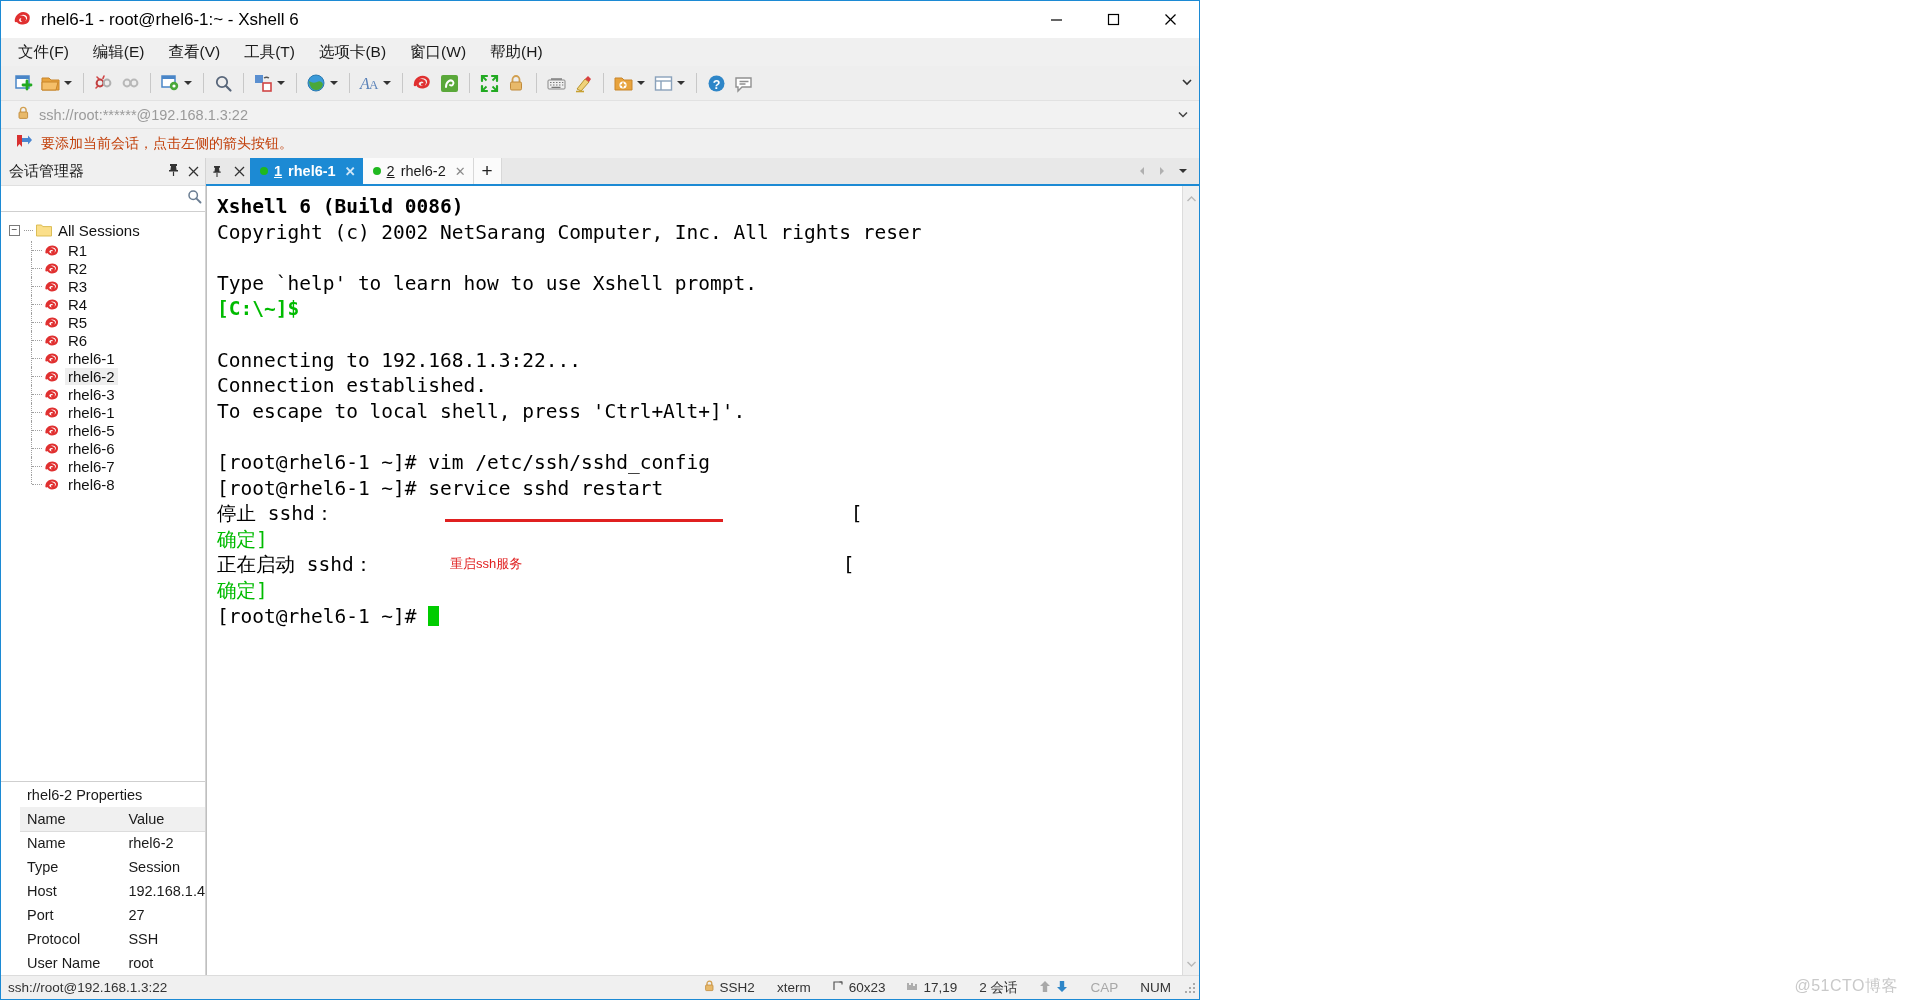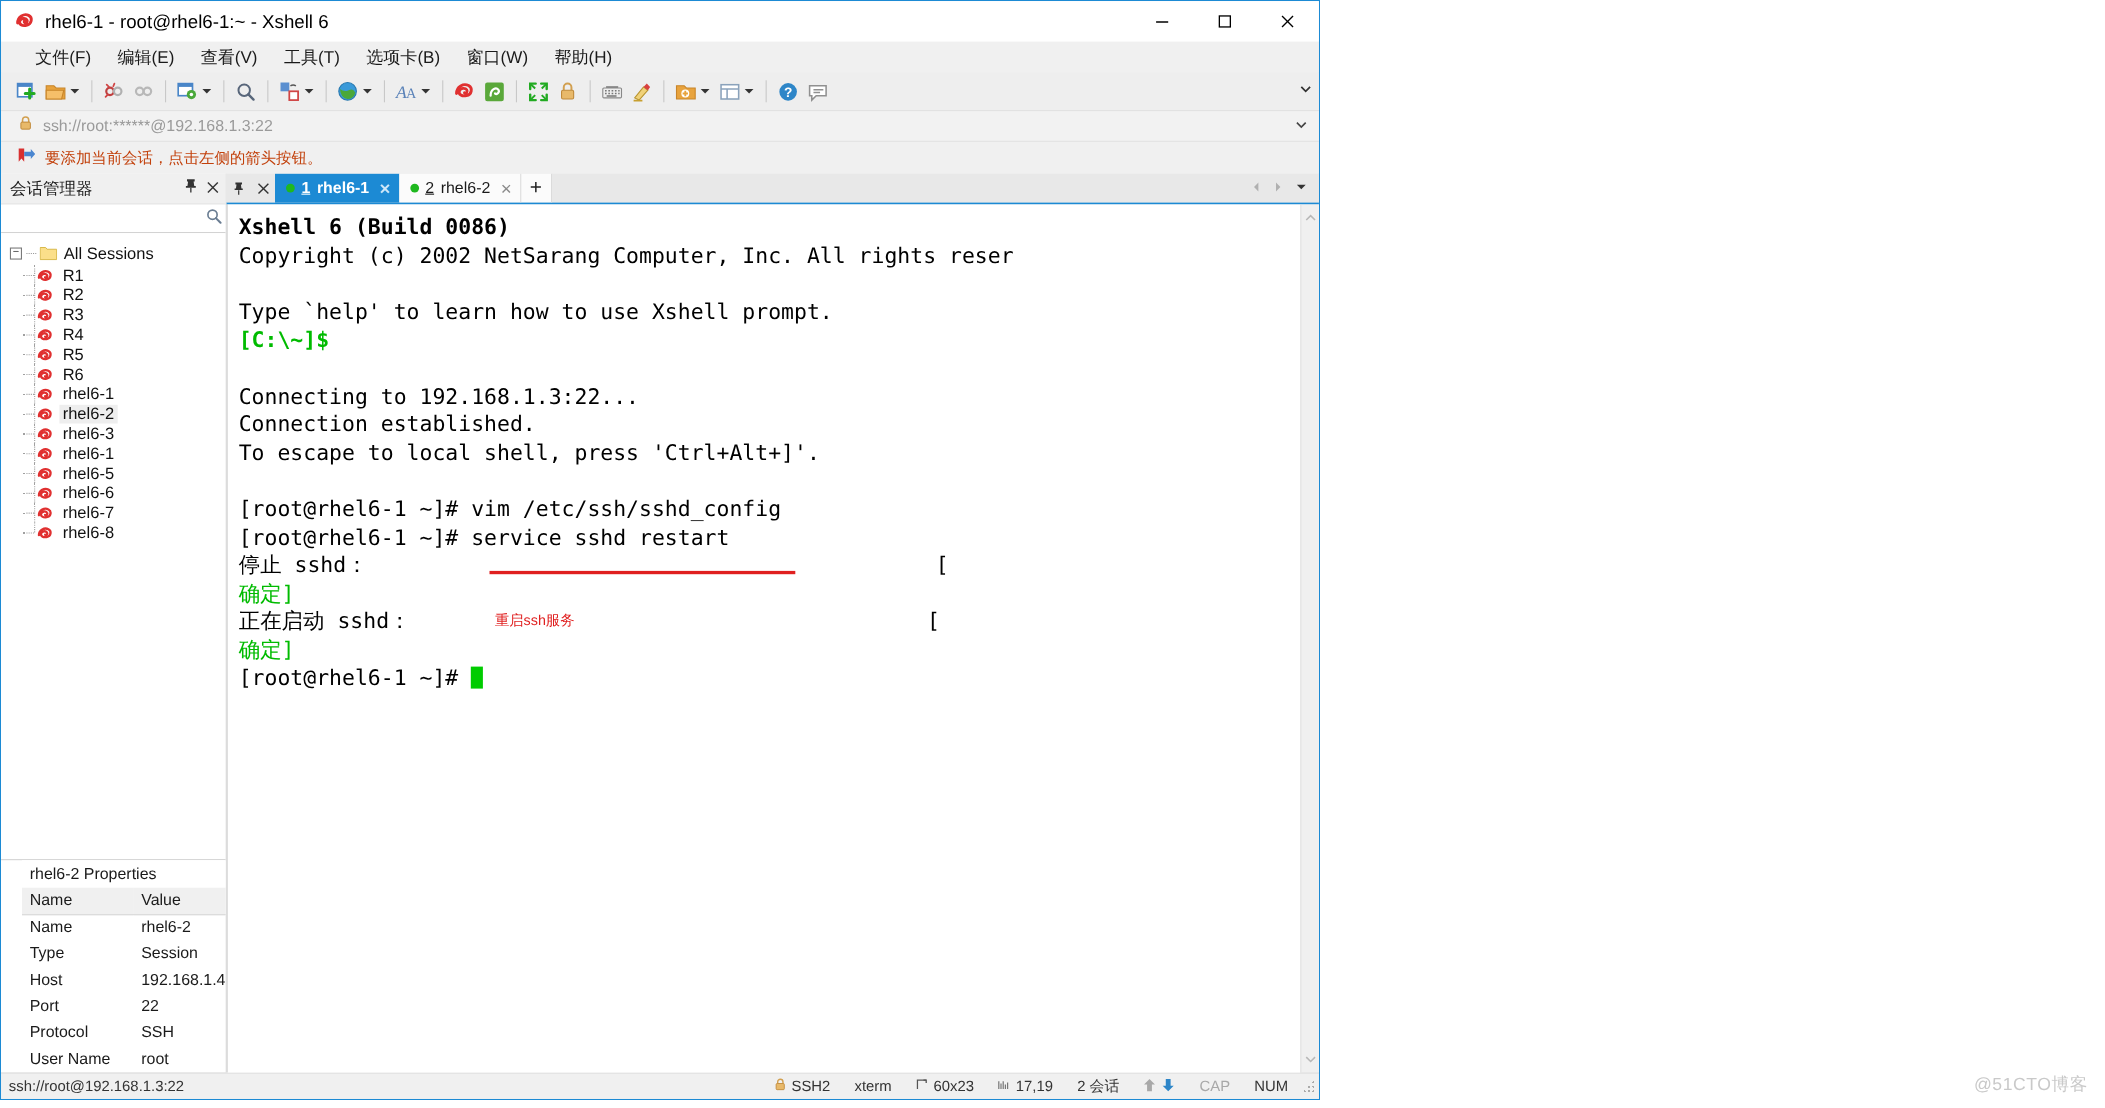--- a/index.html
+++ b/index.html
@@ -42,21 +42,21 @@
   .win-btn {
     width: 57px; height: 37px;
     display: flex; align-items: center; justify-content: center;
     color: #000;
   }
 
   
   .menubar {
     height: 28px; background: #f0f0f0;
     display: flex; align-items: center;
-    padding-left: 22px;
+    padding-left: 8px;
     flex: 0 0 auto;
   }
   .menu-item {
     font-size: 15.5px; color: #1a1a1a;
     padding: 3px 9px; margin-right: 6px;
     white-space: nowrap; cursor: default;
   }
 
   
   .toolbar {
@@ -158,21 +158,21 @@
     width: 11px; height: 11px;
     border: 1px solid #7a7a7a; background: #fff;
     display: flex; align-items: center; justify-content: center;
     font-size: 10px; line-height: 1; color: #333;
     margin-right: 4px; flex: 0 0 auto;
   }
   .dots { width: 9px; border-top: 1px dotted #9a9a9a; margin-right: 3px; }
   .folder-icon { margin-right: 6px; display: flex; }
   .tree-item {
     display: flex; align-items: center;
-    height: 18px; padding-left: 14px;
+    height: 18px; padding-left: 25px;
     font-size: 15px; color: #111;
     position: relative;
   }
   .tree-item .vline {
     position: absolute; left: 30px; top: 0; bottom: 0;
     border-left: 1px dotted #a0a0a0;
   }
   .tree-item .hline {
     width: 10px; border-top: 1px dotted #a0a0a0;
     margin-left: 6px; margin-right: 2px; flex: 0 0 auto;
@@ -748,21 +748,21 @@
                 <tr>
                   <td class="col-name">Type</td>
                   <td>Session</td>
                 </tr>
                 <tr>
                   <td class="col-name">Host</td>
                   <td>192.168.1.4</td>
                 </tr>
                 <tr>
                   <td class="col-name">Port</td>
-                  <td>22</td>
+                  <td>27</td>
                 </tr>
                 <tr>
                   <td class="col-name">Protocol</td>
                   <td>SSH</td>
                 </tr>
                 <tr>
                   <td class="col-name">User Name</td>
                   <td>root</td>
                 </tr>
               </tbody>

